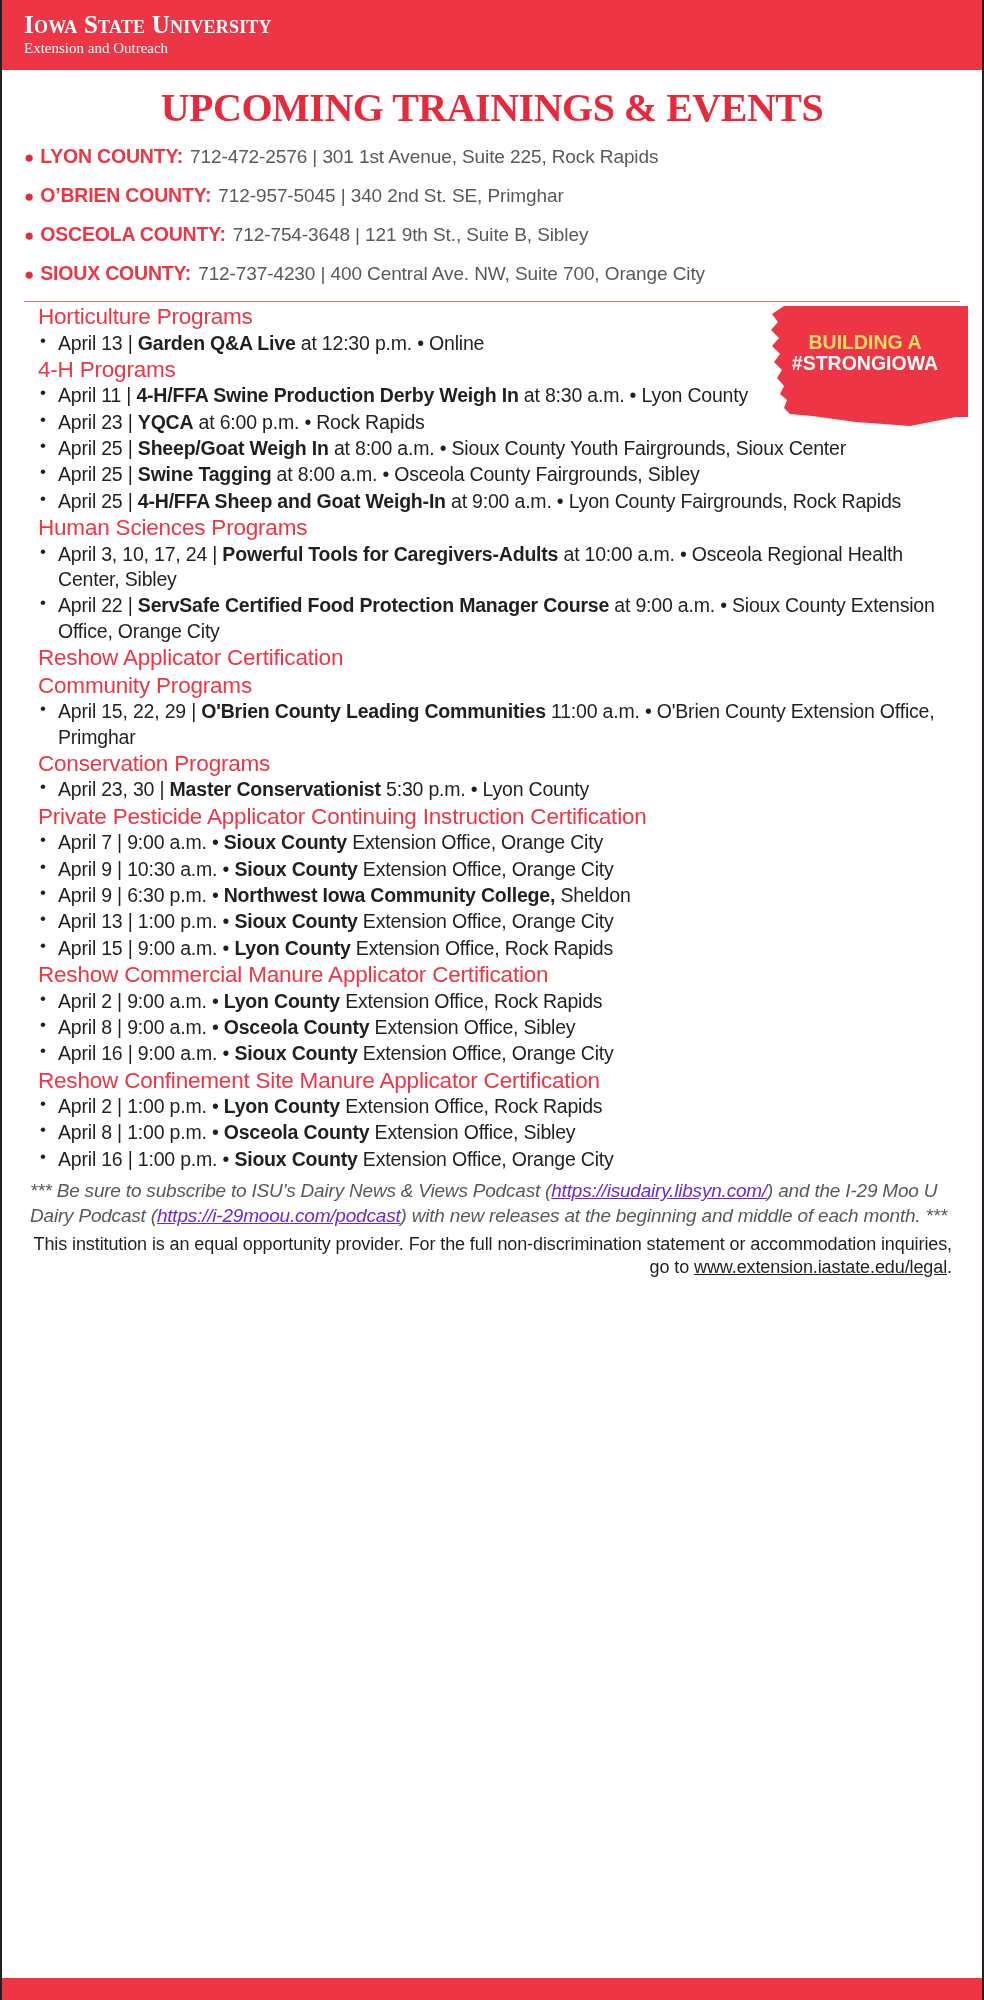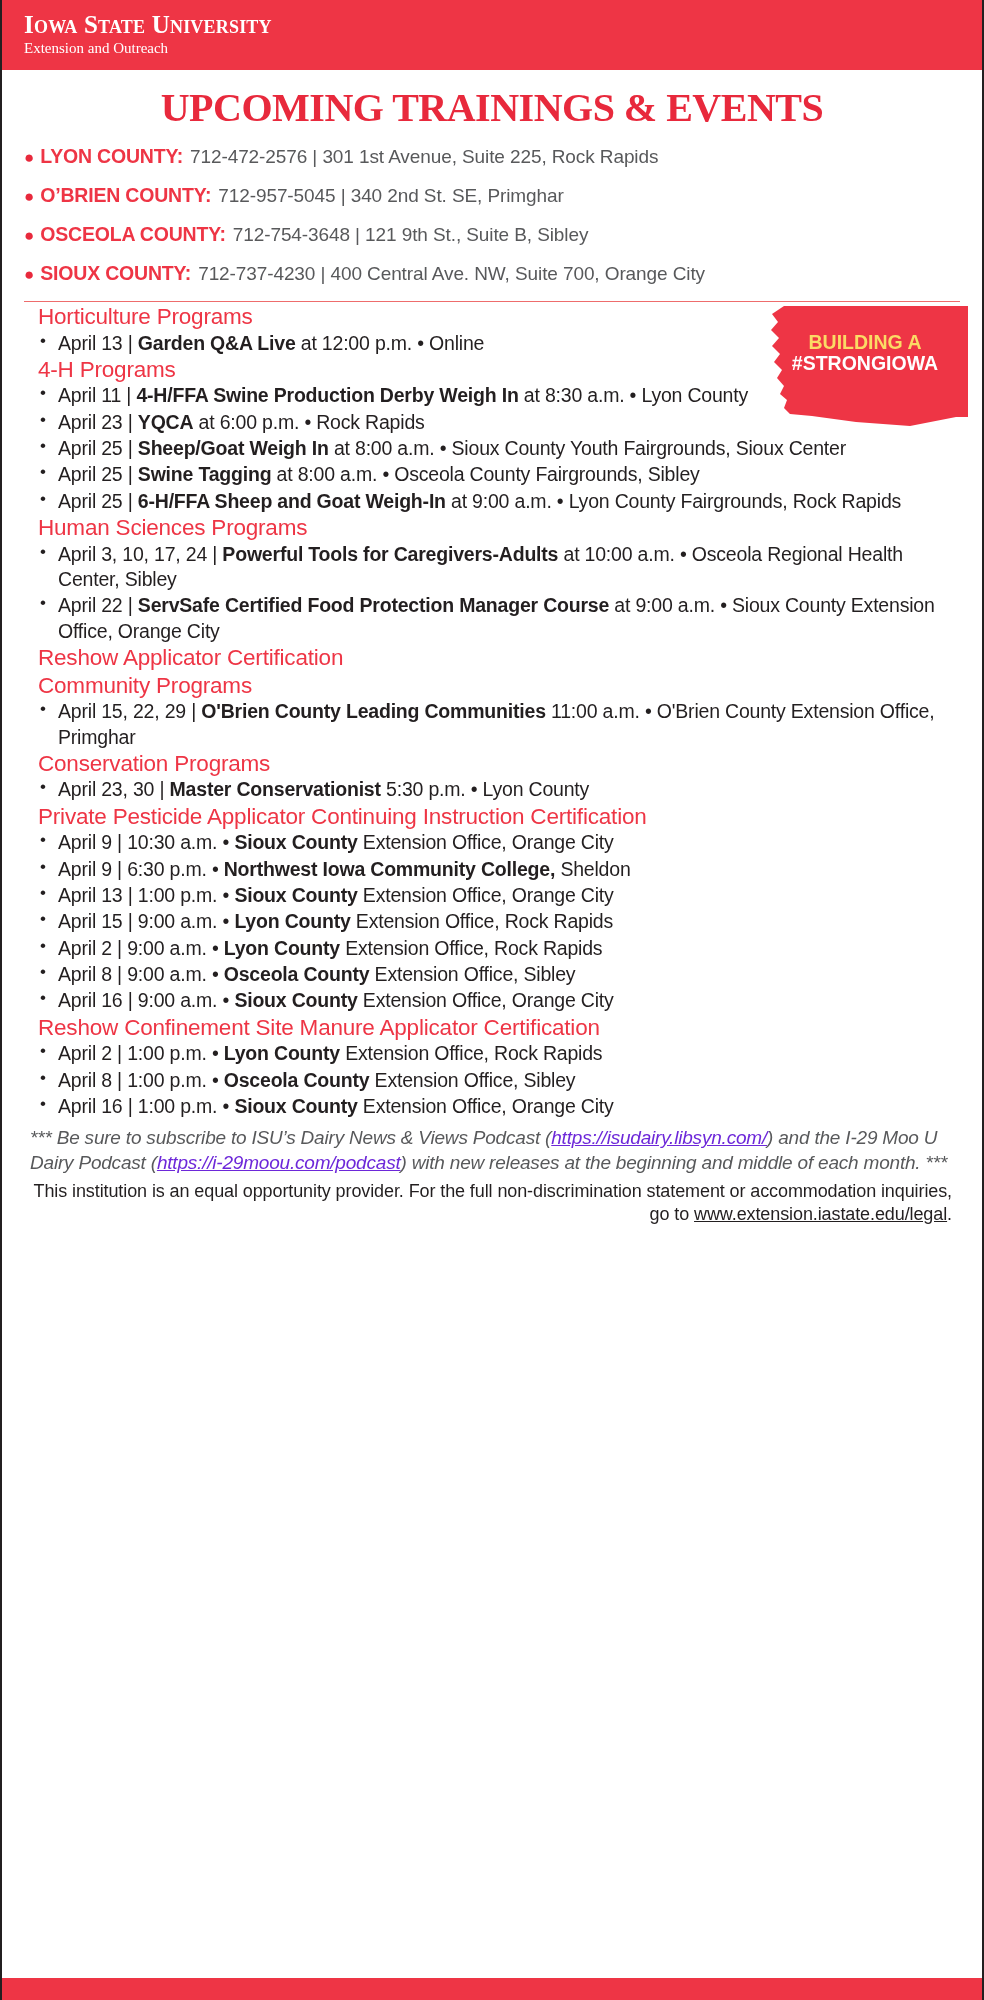--- a/index.html
+++ b/index.html
@@ -248,51 +248,53 @@
                  L12,42 L19,34 L11,26 L18,18 L12,10 Z" fill="#ee3545"></path>
       </svg>
       <div class="badge-text">
         <span class="badge-l1">BUILDING A</span>
         <span class="badge-l2">#STRONGIOWA</span>
       </div>
     </div>
 
   <div class="section-head">Horticulture Programs</div>
       <ul class="items">
-        <li><span>April 13 | </span><b>Garden Q&amp;A Live</b><span> at 12:00 p.m. • Online</span></li>
+        <li><span>April 13 | </span><b>Garden Q&amp;A Live</b><span> at 12:30 p.m. • Online</span></li>
       </ul>
       <div class="section-head">4-H Programs</div>
       <ul class="items">
         <li><span>April 11 | </span><b>4-H/FFA Swine Production Derby Weigh In</b><span> at 8:30 a.m. • Lyon County</span></li>
         <li><span>April 23 | </span><b>YQCA</b><span> at 6:00 p.m. • Rock Rapids</span></li>
         <li><span>April 25 | </span><b>Sheep/Goat Weigh In</b><span> at 8:00 a.m. • Sioux County Youth Fairgrounds, Sioux Center</span></li>
         <li><span>April 25 | </span><b>Swine Tagging</b><span> at 8:00 a.m. • Osceola County Fairgrounds, Sibley</span></li>
-        <li><span>April 25 | </span><b>6-H/FFA Sheep and Goat Weigh-In</b><span> at 9:00 a.m. • Lyon County Fairgrounds, Rock Rapids</span></li>
+        <li><span>April 25 | </span><b>4-H/FFA Sheep and Goat Weigh-In</b><span> at 9:00 a.m. • Lyon County Fairgrounds, Rock Rapids</span></li>
       </ul>
       <div class="section-head">Human Sciences Programs</div>
       <ul class="items">
         <li><span>April 3, 10, 17, 24 | </span><b>Powerful Tools for Caregivers-Adults</b><span> at 10:00 a.m. • Osceola Regional Health Center, Sibley</span></li>
         <li><span>April 22 | </span><b>ServSafe Certified Food Protection Manager Course</b><span> at 9:00 a.m. • Sioux County Extension Office, Orange City</span></li>
       </ul>
       <div class="section-head">Reshow Applicator Certification</div>
       <div class="section-head">Community Programs</div>
       <ul class="items">
         <li><span>April 15, 22, 29 | </span><b>O'Brien County Leading Communities</b><span> 11:00 a.m. • O'Brien County Extension Office, Primghar</span></li>
       </ul>
       <div class="section-head">Conservation Programs</div>
       <ul class="items">
         <li><span>April 23, 30 | </span><b>Master Conservationist</b><span> 5:30 p.m. • Lyon County</span></li>
       </ul>
       <div class="section-head">Private Pesticide Applicator Continuing Instruction Certification</div>
       <ul class="items">
+        <li><span>April 7 | 9:00  a.m. • </span><b>Sioux County</b><span> Extension Office, Orange City</span></li>
         <li><span>April 9 | 10:30  a.m. • </span><b>Sioux County</b><span> Extension Office, Orange City</span></li>
         <li><span>April 9 | 6:30 p.m. • </span><b>Northwest Iowa Community College,</b><span> Sheldon</span></li>
         <li><span>April 13 | 1:00  p.m. • </span><b>Sioux County</b><span> Extension Office, Orange City</span></li>
         <li><span>April 15 | 9:00  a.m. • </span><b>Lyon County</b><span> Extension Office, Rock Rapids</span></li>
       </ul>
+      <div class="section-head">Reshow Commercial Manure Applicator Certification</div>
       <ul class="items">
         <li><span>April 2 | 9:00  a.m. • </span><b>Lyon County</b><span> Extension Office, Rock Rapids</span></li>
         <li><span>April 8 | 9:00  a.m. • </span><b>Osceola County</b><span> Extension Office, Sibley</span></li>
         <li><span>April 16 | 9:00  a.m. • </span><b>Sioux County</b><span> Extension Office, Orange City</span></li>
       </ul>
       <div class="section-head">Reshow Confinement Site Manure Applicator Certification</div>
       <ul class="items">
         <li><span>April 2 | 1:00  p.m. • </span><b>Lyon County</b><span> Extension Office, Rock Rapids</span></li>
         <li><span>April 8 | 1:00  p.m. • </span><b>Osceola County</b><span> Extension Office, Sibley</span></li>
         <li><span>April 16 | 1:00  p.m. • </span><b>Sioux County</b><span> Extension Office, Orange City</span></li>

